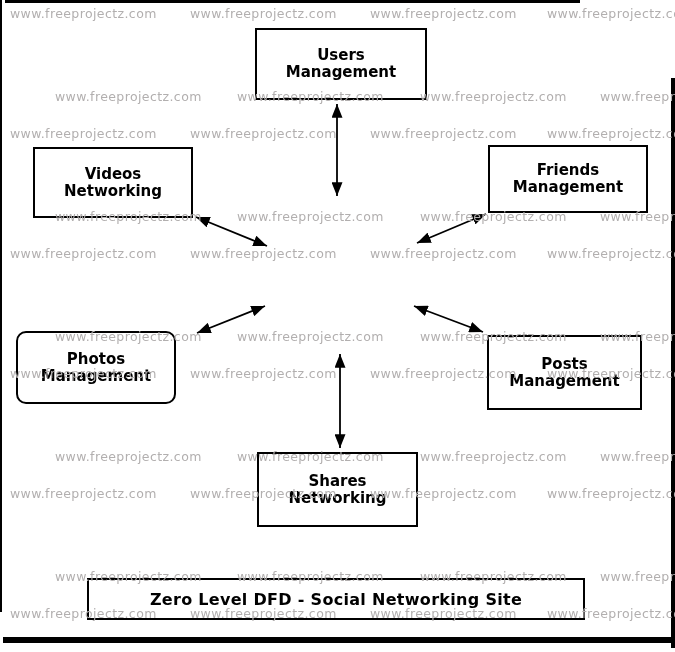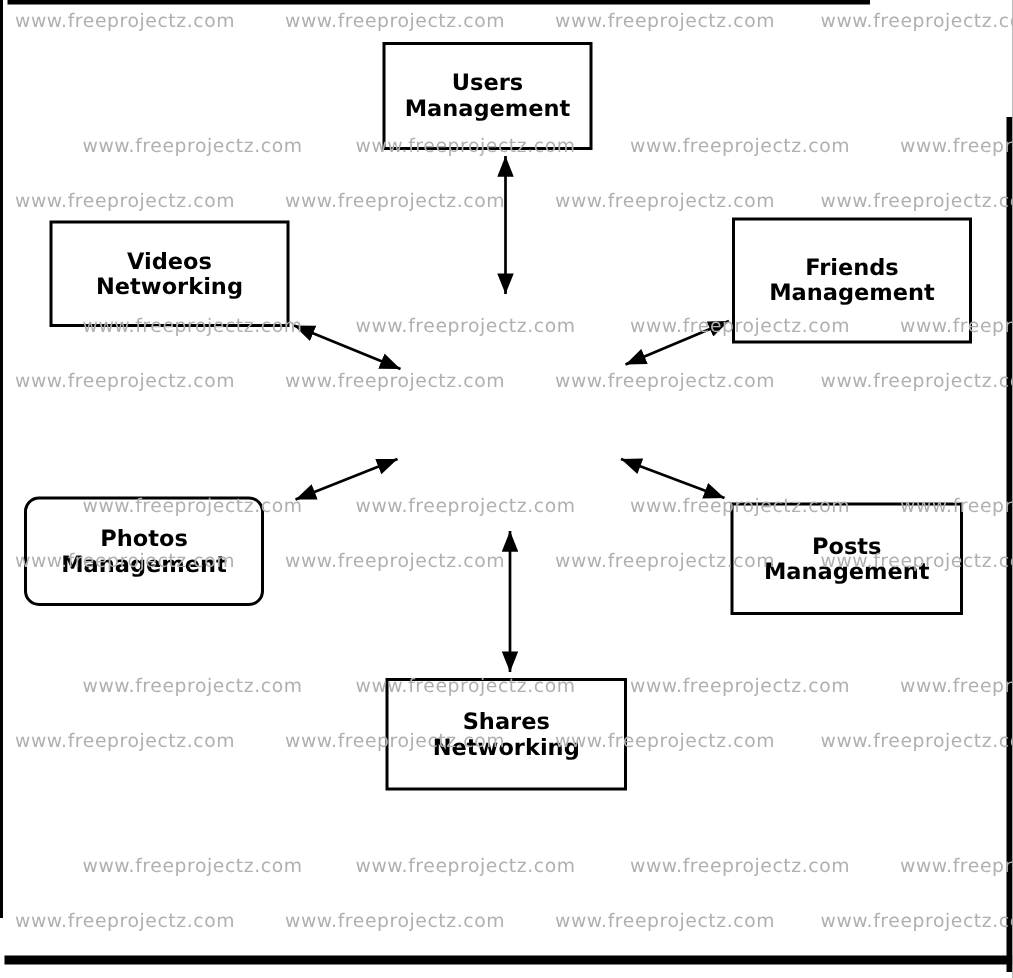--- a/index.html
+++ b/index.html
@@ -24,23 +24,23 @@
     position:absolute;
     box-sizing:border-box;
     border:2px solid #000;
     background:#fff;
     display:flex;align-items:center;justify-content:center;
     text-align:center;
     font-weight:bold;font-size:15px;line-height:17px;
     white-space:pre-line;
     z-index:3;
   }
-  .box-users  {left:255px;top:28px; width:140px;height:72px;}
+  .box-users  {left:255px;top:28px; width:172px;height:72px;}
   .box-videos {left:33px; top:147px;width:160px;height:71px;}
-  .box-friends{left:488px;top:145px;width:160px;height:84px;}
+  .box-friends{left:488px;top:145px;width:160px;height:68px;}
   .box-photos {left:16px; top:331px;width:160px;height:73px;border-radius:10px;}
   .box-posts  {left:487px;top:335px;width:155px;height:75px;}
   .box-shares {left:257px;top:452px;width:161px;height:75px;}
 
   
   .process{
     position:absolute;
     left:263px;top:199px;width:154px;height:152px;
     box-sizing:border-box;
     border:2px solid #000;
@@ -110,20 +110,21 @@
   <div class="entity box-friends">Friends
 Management</div>
   <div class="entity box-photos">Photos
 Management</div>
   <div class="entity box-posts">Posts
 Management</div>
   <div class="entity box-shares">Shares
 Networking</div>
 
 
+  <div class="title-box">Zero Level DFD - Social Networking Site</div>
 
   <div id="wm-layer">
       <span class="wm" style="left: 10px; top: 6px;">www.freeprojectz.com</span>
       <span class="wm" style="left: 190px; top: 6px;">www.freeprojectz.com</span>
       <span class="wm" style="left: 370px; top: 6px;">www.freeprojectz.com</span>
       <span class="wm" style="left: 547px; top: 6px;">www.freeprojectz.com</span>
       <span class="wm" style="left: 55px; top: 89px;">www.freeprojectz.com</span>
       <span class="wm" style="left: 237px; top: 89px;">www.freeprojectz.com</span>
       <span class="wm" style="left: 420px; top: 89px;">www.freeprojectz.com</span>
       <span class="wm" style="left: 600px; top: 89px;">www.freeprojectz.com</span>

